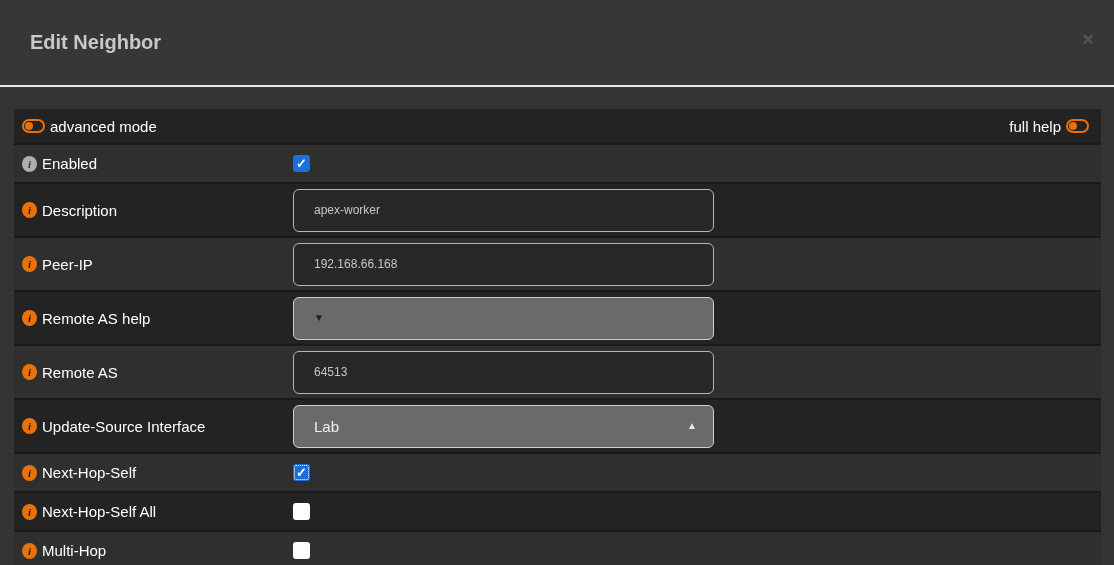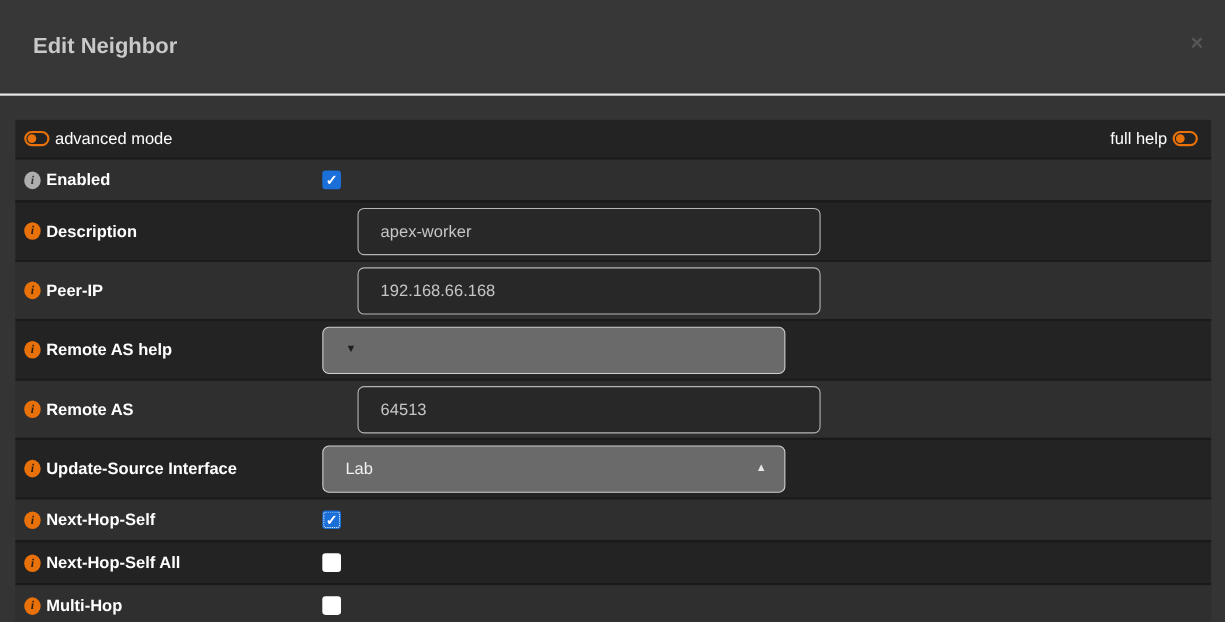--- a/index.html
+++ b/index.html
@@ -29,39 +29,39 @@
   .toggle { width:23px; height:14px; border:2px solid #e8710a; border-radius:8px;
             position:relative; display:inline-block; }
   .toggle .knob { position:absolute; left:1px; top:1px; width:8px; height:8px;
                   background:#e8710a; border-radius:50%; }
 
   
   .form-row { display:grid; grid-template-columns:279px 436px 1fr; align-items:center; }
   .row-cb { height:39px; }
   .row-in { height:54px; }
   .label-cell { display:flex; align-items:center; gap:5px; padding-left:8px; }
-  .lbl { color:#ffffff; font-size:15px; font-weight:bold; }
+  .lbl { color:#ffffff; font-size:15px; font-weight:normal; }
   .info { width:15px; height:16px; border-radius:50%; background:#e8710a; color:#2b1d10;
           font-size:11px; font-weight:bold; font-style:italic;
           display:inline-flex; align-items:center; justify-content:center;
           font-family:"Liberation Serif", serif; cursor:pointer; flex:0 0 auto; }
   .info.gray { background:#aeaeae; color:#333; }
 
   
   .checkbox { width:17px; height:17px; border-radius:3px; background:#ffffff;
               display:flex; align-items:center; justify-content:center; cursor:pointer; }
   .checkbox .check { display:none; }
   .checkbox.checked { background:#1a6fd8; }
   .checkbox.checked .check { display:block; color:#ffffff; font-size:13px; font-weight:bold;
                              line-height:1; margin-top:-1px; }
   .checkbox.focused { outline:1px dotted #ffffff; outline-offset:-2px; }
 
   .text-input { width:421px; height:43px; background:#282828; border:1px solid #b5b5b5;
-                border-radius:6px; color:#c6c6c6; font-size:15px; padding:0 20px;
-                font-family:"Liberation Sans", sans-serif; outline:none;margin-left:32px; }
+                border-radius:6px; color:#c6c6c6; font-size:12px; padding:0 20px;
+                font-family:"Liberation Sans", sans-serif; outline:none; }
 
   .select { width:421px; height:43px; background:#6a6a6a; border:1px solid #cfcfcf;
             border-radius:6px; color:#f0f0f0; font-size:15px;
             display:flex; align-items:center; justify-content:space-between;
             padding:0 16px 0 20px; cursor:pointer; }
   .caret { font-size:10px; line-height:1; }
   .caret-down { color:#1e1e1e; }
   .caret-up { color:#e8e8e8; }
 </style>
 </head>

